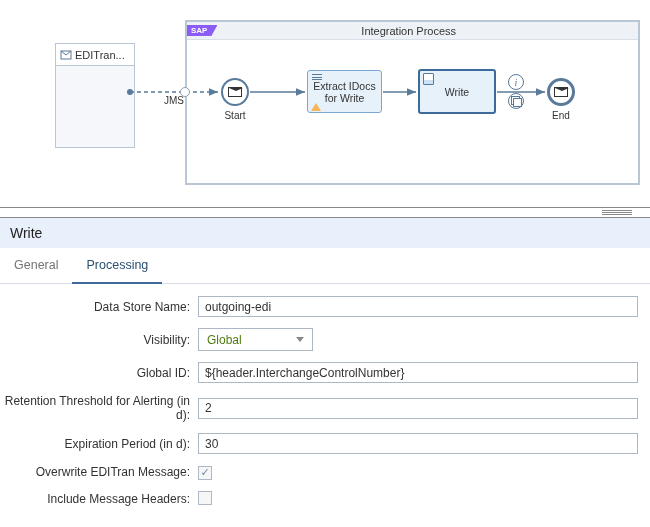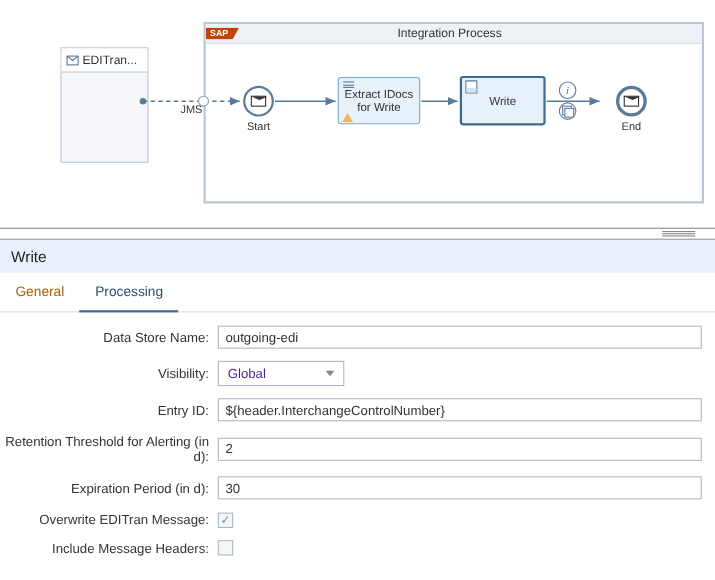--- a/index.html
+++ b/index.html
@@ -5,21 +5,21 @@
   * { box-sizing: border-box; margin: 0; padding: 0; }
   body { font-family: Arial, Helvetica, sans-serif; font-size: 12px; color: #333; width: 650px; height: 527px; background: #fff; overflow: hidden; }
 
   .canvas { position: relative; width: 650px; height: 195px; }
 
   .external-box { position: absolute; left: 55px; top: 43px; width: 80px; height: 105px; border: 1px solid #b8c6d6; background: #f5f7fa; }
   .external-header { height: 22px; border-bottom: 1px solid #b8c6d6; background: #fff; display: flex; align-items: center; padding: 0 4px; font-size: 11px; overflow: hidden; white-space: nowrap; }
 
   .process-box { position: absolute; left: 185px; top: 20px; width: 455px; height: 165px; border: 2px solid #b8c6d6; background: #fff; }
   .process-header { height: 18px; background: #eef2f6; border-bottom: 1px solid #d8dfe8; display: flex; align-items: center; font-size: 11px; }
-  .sap-logo { background: #c2410c; color: #fff; font-weight: bold; font-size: 8px; padding: 1px 10px 1px 4px; clip-path: polygon(0 0, 100% 0, 80% 100%, 0 100%); margin-right: 2px; }
+  .sap-logo { background: #8b5cf6; color: #fff; font-weight: bold; font-size: 8px; padding: 1px 10px 1px 4px; clip-path: polygon(0 0, 100% 0, 80% 100%, 0 100%); margin-right: 2px; }
   .process-title { flex: 1; text-align: center; padding-right: 40px; }
 
   .port { position: absolute; width: 10px; height: 10px; border-radius: 50%; background: #fff; border: 1.5px solid #8aa0b8; }
 
   .flow-node { position: absolute; display: flex; flex-direction: column; align-items: center; font-size: 10px; }
   .circle-node { width: 28px; height: 28px; border: 2px solid #5a7a9a; border-radius: 50%; background: #fff; display: flex; align-items: center; justify-content: center; }
   .env-icon { width: 14px; height: 10px; border: 1.5px solid #333; position: relative; }
   .env-icon::before { content: ''; position: absolute; top: 0; left: 0; width: 0; height: 0; border-left: 7px solid transparent; border-right: 7px solid transparent; border-top: 5px solid #333; transform: scaleY(0.6); transform-origin: top; }
   .node-label { margin-top: 4px; }
 
@@ -42,28 +42,28 @@
   .copy-glyph::before { top: 0; left: 0; }
   .copy-glyph::after { top: 2px; left: 2px; }
 
   .divider-bar { position: absolute; top: 207px; left: 0; width: 650px; height: 11px; background: #fff; border-top: 1px solid #888; border-bottom: 1px solid #888; }
   .grip { position: absolute; right: 18px; top: 2px; width: 30px; height: 6px; display: flex; flex-direction: column; gap: 1px; }
   .grip div { height: 1px; background: #888; }
 
   .panel { position: absolute; top: 218px; left: 0; width: 650px; }
   .panel-title { background: #e8f1fb; padding: 7px 10px; font-size: 14px; color: #222; }
   .tabs { display: flex; background: #fff; border-bottom: 1px solid #d7dde4; }
-  .tab { padding: 10px 14px; font-size: 12.5px; color: #a16207; cursor: pointer; }
+  .tab { padding: 10px 14px; font-size: 12.5px; color: #737373; cursor: pointer; }
   .tab.active { border-bottom: 2px solid #3d6a99; color: #2b5073; margin-bottom: -1px; }
 
   .form { padding: 12px 10px 0 0; }
   .row { display: flex; align-items: center; margin-bottom: 11px; }
   .lbl { width: 198px; text-align: right; padding-right: 8px; font-size: 12px; color: #333; }
   .fld input[type=text] { width: 440px; height: 21px; border: 1px solid #aeb8c4; padding: 0 6px; font-size: 12px; color: #333; background: #fff; }
-  .select-box { width: 115px; height: 23px; border: 1px solid #aeb8c4; display: flex; align-items: center; padding: 0 8px; font-size: 12px; color: #4c1d95; position: relative; background: #fff; }
+  .select-box { width: 115px; height: 23px; border: 1px solid #aeb8c4; display: flex; align-items: center; padding: 0 8px; font-size: 12px; color: #4d7c0f; position: relative; background: #fff; }
   .select-box .chev { position: absolute; right: 8px; top: 8px; width: 0; height: 0; border-left: 4px solid transparent; border-right: 4px solid transparent; border-top: 5px solid #888; }
   .chk { width: 14px; height: 14px; border: 1px solid #aeb8c4; display: inline-flex; align-items: center; justify-content: center; background: #f5f6f8; }
   .chk.checked::after { content: '✓'; font-size: 11px; color: #7a8a9a; }
 
   svg.conn { position: absolute; top: 0; left: 0; pointer-events: none; }
 </style>
 </head>
 <body>
 
 <div class="canvas">
@@ -120,21 +120,21 @@
     <span>Write</span>
   </div>
 
   <div class="side-icons">
     <div class="side-circle">i</div>
     <div class="side-circle">
         <div class="copy-glyph"></div>
       </div>
   </div>
 
-  <div class="flow-node" style="left:560px; top:78px">
+  <div class="flow-node" style="left:547px; top:78px">
     <div class="circle-node" style="border-width:3px">
         <span class="env-icon"></span>
       </div>
     <div class="node-label">End</div>
   </div>
 
 </div>
 
 <div class="divider-bar">
   <div class="grip">
@@ -161,21 +161,21 @@
       <div class="lbl">Visibility:</div>
       <div class="fld">
         <div class="select-box">
           <span>Global</span>
           <span class="chev"></span>
         </div>
       </div>
     </div>
 
     <div class="row">
-      <div class="lbl">Entry ID:</div>
+      <div class="lbl">Global ID:</div>
       <div class="fld"><input type="text" value="${header.InterchangeControlNumber}" style=""></div>
     </div>
 
     <div class="row">
       <div class="lbl">Retention Threshold for Alerting (in d):</div>
       <div class="fld"><input type="text" value="2" style=""></div>
     </div>
 
     <div class="row">
       <div class="lbl">Expiration Period (in d):</div>

